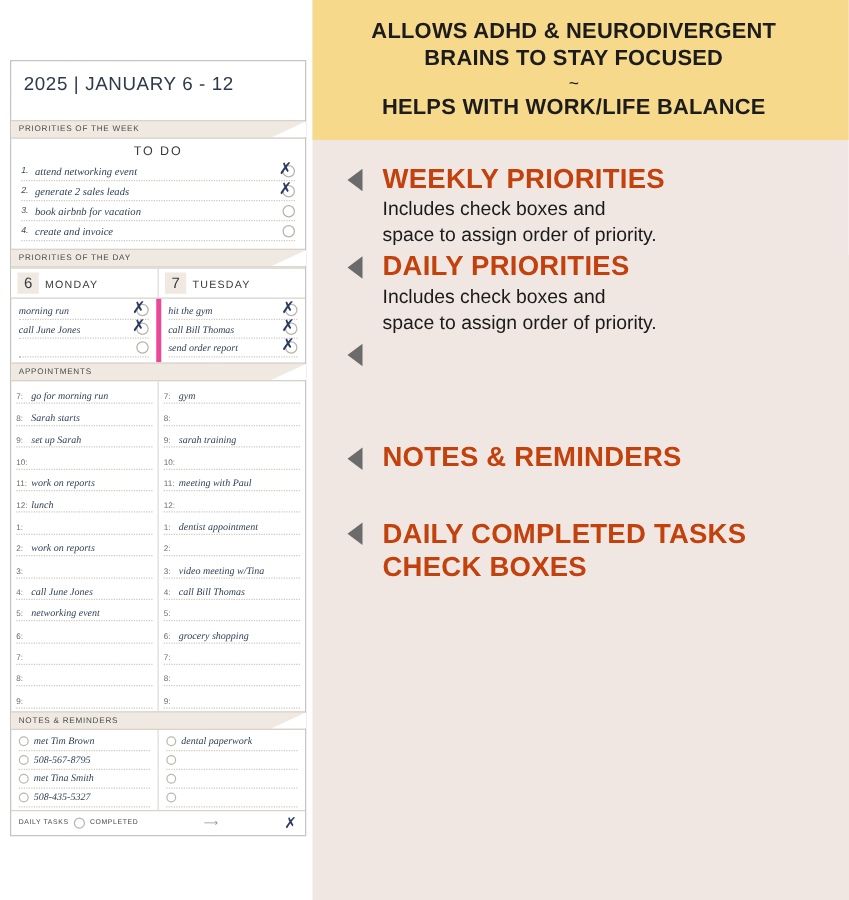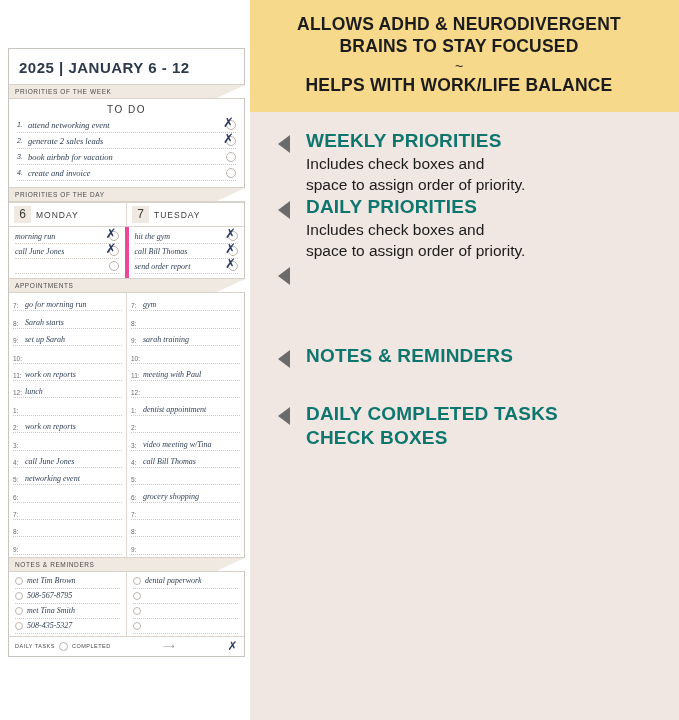--- a/index.html
+++ b/index.html
@@ -18,24 +18,23 @@
   }
   .planner-inner{
     position:absolute;left:8px;top:48px;width:235px;
     border-top:1px solid #c9c4bd;
     border-left:1px solid #c9c4bd;
     border-right:1px solid #c9c4bd;
     border-bottom:1px solid #c9c4bd;
     background:#ffffff;
   }
   .date-head{
-    padding:10px 8px 8px 10px;
+    padding:10px 8px 20px 10px;
     font-size:15px;letter-spacing:.5px;color:#2c3a4b;
     font-family:"Liberation Sans", sans-serif;
-    font-weight:bold;
   }
   .tab{
     background:#efe9e2;
     font-size:6.5px;letter-spacing:.6px;color:#4a4a4a;
     padding:3px 6px;
     border-top:1px solid #d8d2cb;border-bottom:1px solid #d8d2cb;
     position:relative;
   }
   .tab:after{
     content:"";position:absolute;right:-1px;top:0;width:28px;height:100%;
@@ -141,21 +140,21 @@
   .features{padding:18px 0 0 0;}
   .feature{display:flex;align-items:flex-start;padding:0 18px 0 28px;}
   .feature + .feature{}
   .tri{
     width:0;height:0;flex:none;
     border-top:9px solid transparent;border-bottom:9px solid transparent;
     border-right:12px solid #6b6b6b;
     margin-top:5px;margin-right:16px;
   }
   .ftext{flex:1;}
-  .fhead{font-size:19px;font-weight:bold;color:#0f766e;letter-spacing:.2px;}
+  .fhead{font-size:22px;font-weight:bold;color:#c2410c;letter-spacing:.2px;}
   .fsub{font-size:15.5px;color:#1b1b1b;line-height:1.35;margin-top:2px;}
 </style>
 </head>
 <body>
 
 <div class="page">
 
   <div class="planner">
     <div class="planner-inner">
 

